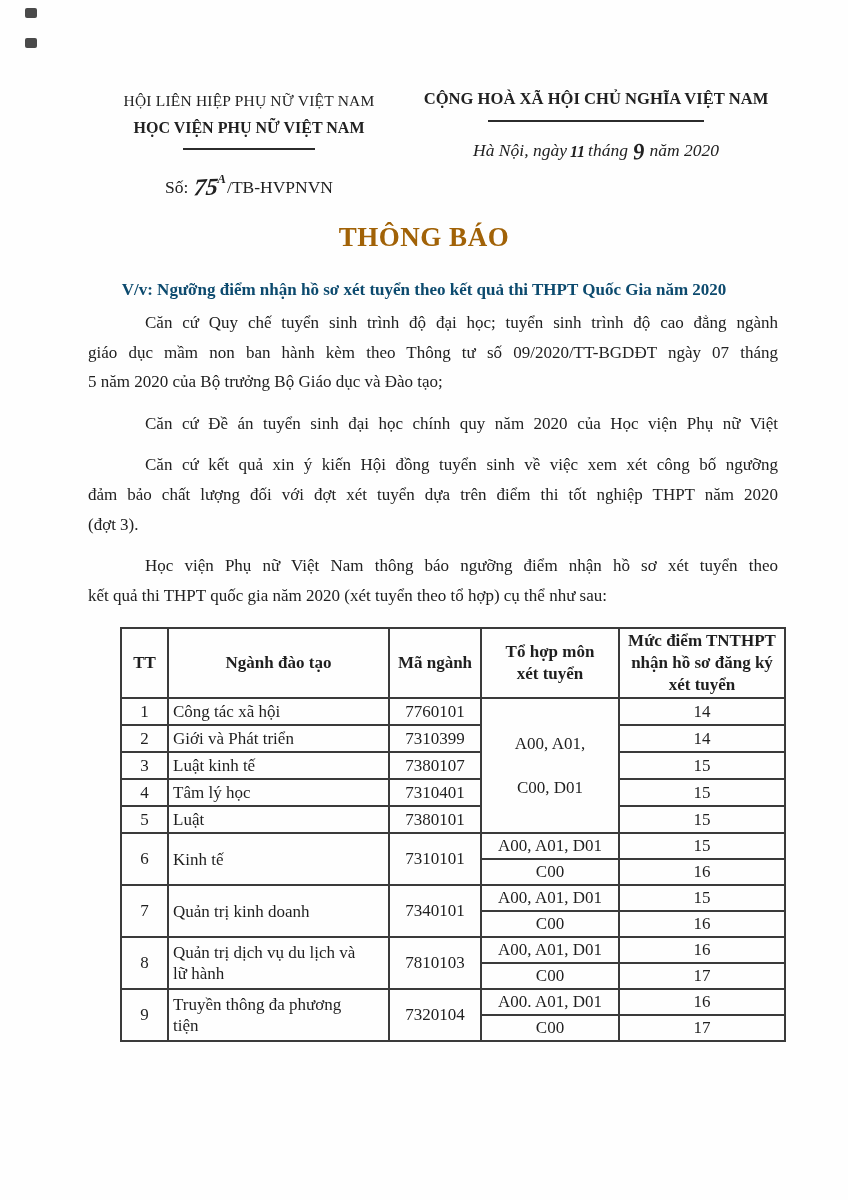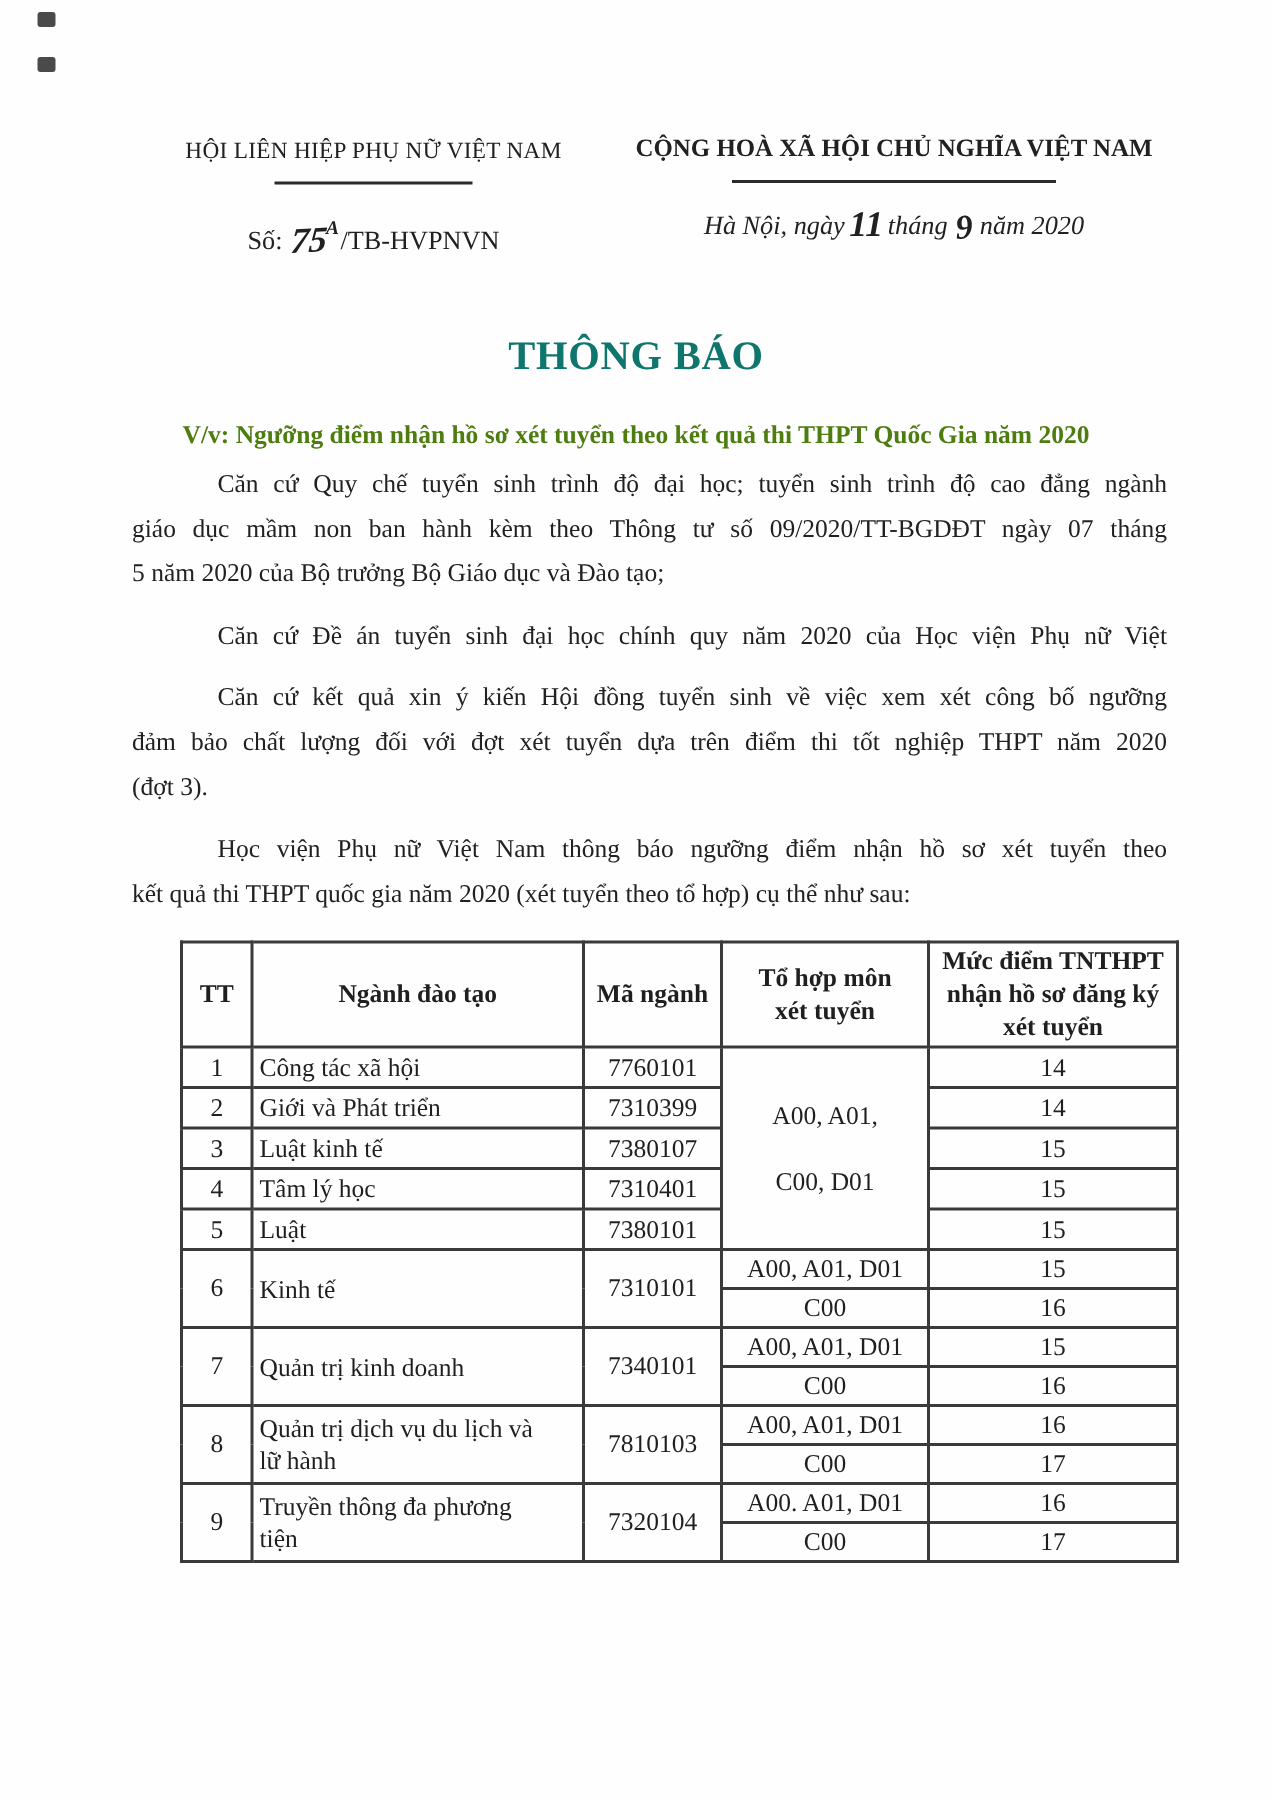--- a/index.html
+++ b/index.html
@@ -24,27 +24,27 @@
   .rule{height:2px;background:#2b2b2b;margin:11px auto 0;}
   .rule-left{width:132px;}
   .rule-right{width:216px;}
   .motto1{font-size:16.6px;font-weight:bold;white-space:nowrap;}
   .motto2{font-size:16px;font-weight:bold;margin-top:9px;white-space:nowrap;}
   .so-line{margin-top:21px;font-size:17.5px;white-space:nowrap;}
   .date-line{margin-top:18px;font-size:17.5px;font-style:italic;white-space:nowrap;}
   .hand{font-style:italic;font-weight:600;display:inline-block;}
   .hand-75{font-size:24px;transform:skewX(-8deg) rotate(-3deg);margin:0 0 0 6px;line-height:10px;vertical-align:-2px;}
   .sup-a{font-size:13px;font-style:italic;font-weight:600;vertical-align:10px;margin:0 1px 0 -1px;}
-  .hand-day{font-size:24px;margin:0 3px;line-height:10px;vertical-align:-1px;text-align:center;}
+  .hand-day{font-size:16px;margin:0 3px;line-height:10px;vertical-align:-1px;text-align:center;}
   .hand-month{font-size:23px;margin:0 5px;line-height:10px;vertical-align:-3px;transform:rotate(-4deg);}
 
   .title{position:absolute;top:222px;left:0;width:100%;text-align:center;
-         font-size:27px;font-weight:bold;letter-spacing:.5px;color:#0f766e;}
+         font-size:27px;font-weight:bold;letter-spacing:.5px;color:#a16207;}
   .subject{position:absolute;top:280px;left:0;width:100%;text-align:center;
-           font-size:17px;font-weight:bold;color:#4d7c0f;}
+           font-size:17px;font-weight:bold;color:#0c4a6e;}
 
   .body-text{position:absolute;top:296px;left:88px;width:690px;
              font-size:17px;line-height:29.6px;}
   .bline{white-space:nowrap;}
   .jl{white-space:normal;text-align:justify;text-align-last:justify;}
   .ind{text-indent:57px;margin-top:12px;}
 
   table.adm{position:absolute;top:627px;left:120px;border-collapse:collapse;
             table-layout:fixed;font-size:17px;color:#1f1f1f;}
   .adm th,.adm td{border:2px solid #3a3a3a;padding:1px 4px;vertical-align:middle;}
@@ -59,20 +59,21 @@
 </head>
 <body>
 
 <div class="page">
 
   <div class="scan-mark mark1"></div>
   <div class="scan-mark mark2"></div>
 
   <div class="hdr-left">
     <div class="org-parent">HỘI LIÊN HIỆP PHỤ NỮ VIỆT NAM</div>
+    <div class="org-name">HỌC VIỆN PHỤ NỮ VIỆT NAM</div>
     <div class="rule rule-left"></div>
     <div class="so-line"><span>Số:</span><span class="hand hand-75">75</span><span class="sup-a">A</span><span>/TB-HVPNVN</span></div>
   </div>
 
   <div class="hdr-right">
     <div class="motto1">CỘNG HOÀ XÃ HỘI CHỦ NGHĨA VIỆT NAM</div>
     <div class="rule rule-right"></div>
     <div class="date-line"><span>Hà Nội, ngày</span><span class="hand hand-day">11</span><span>tháng</span><span class="hand hand-month">9</span><span>năm 2020</span></div>
   </div>
 

